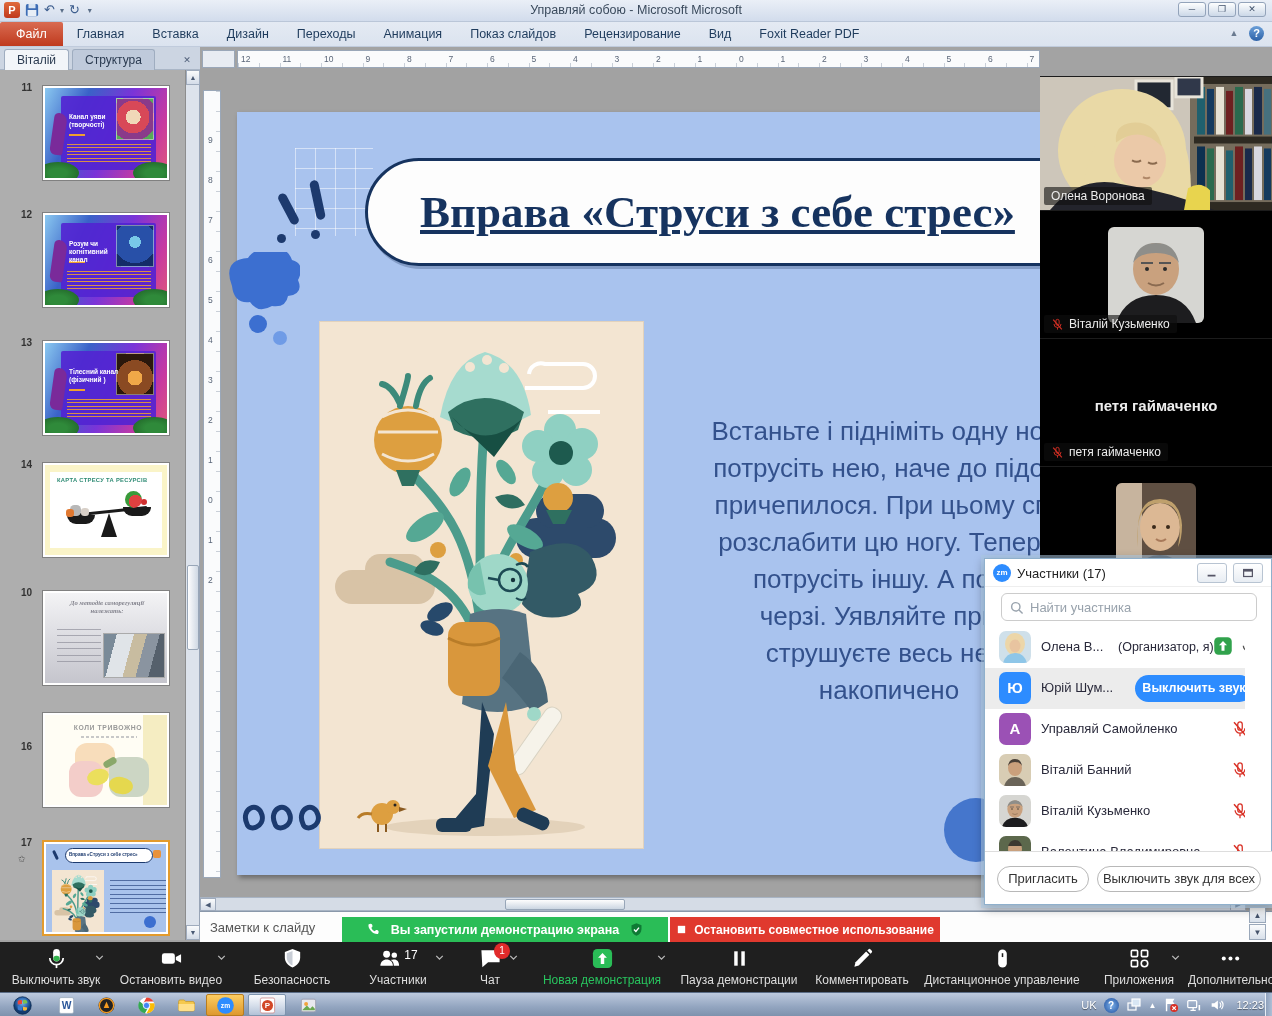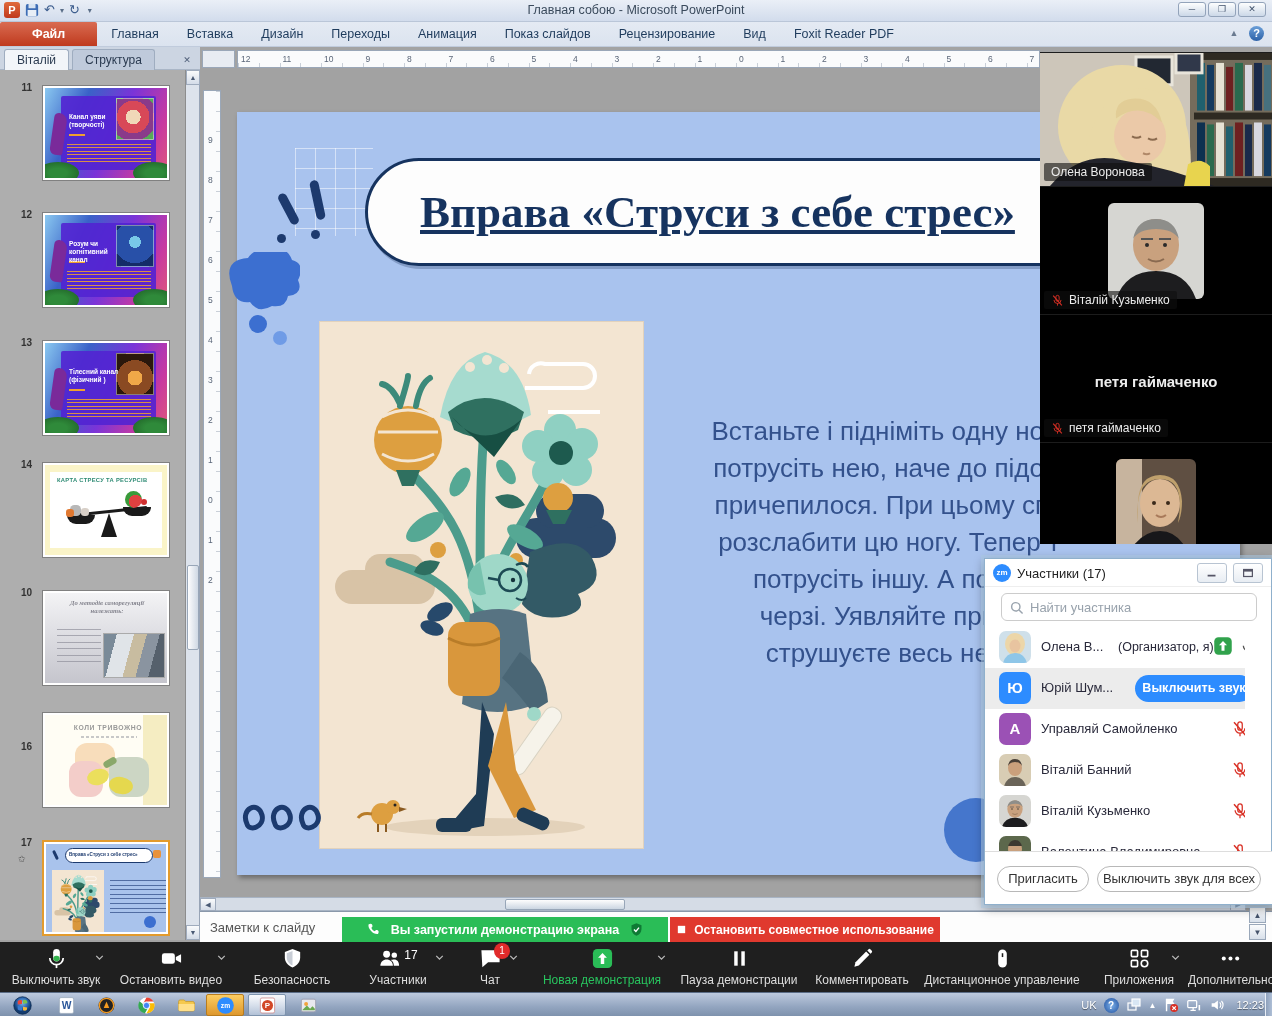--- a/index.html
+++ b/index.html
@@ -12,21 +12,21 @@
 .qat{position:absolute;left:4px;top:2px;display:flex;align-items:center;gap:5px}
 .qat-ppicon{width:16px;height:16px;border-radius:3px;background:linear-gradient(#e06a3c,#c0391c);color:#fff;font-size:11px;font-weight:bold;text-align:center;line-height:16px}
 .qat-g{font-size:13px;color:#3d5e8e;line-height:16px}
 .qat-car{font-size:8px;color:#5a6e88}
 #pp-title{position:absolute;left:0;right:0;top:3px;text-align:center;font-size:12.5px;color:#3a4a5c}
 .winctl{position:absolute;right:6px;top:2px;display:flex;gap:2px}
 .wbtn{width:28px;height:15px;border:1px solid #93a3ba;border-radius:3px;background:linear-gradient(#fdfefe,#ccd8e8);font-size:9px;color:#41526b;text-align:center;line-height:13px}
 
 #ribbon-tabs{position:absolute;left:0;top:22px;width:100%;height:25px;background:linear-gradient(#e4eaf3,#dbe3ef);border-bottom:1px solid #c0cbdc;display:flex;z-index:2}
 .rtab{padding:0 14px;font-size:12.5px;color:#1e3b5c;line-height:25px;white-space:nowrap}
-.rtab.active{background:linear-gradient(#d96b51,#bf3a1e);color:#fff;font-weight:bold;border-radius:2px 2px 0 0;padding:0 32px}
+.rtab.active{background:linear-gradient(#d96b51,#bf3a1e);color:#fff;font-weight:normal;border-radius:2px 2px 0 0;padding:0 16px}
 #ribbon-right{position:absolute;right:8px;top:26px;display:flex;gap:8px;align-items:center;z-index:3}
 .rr-chev{width:14px;height:12px;color:#6a7a90;font-size:9px;text-align:center}
 .rr-help{width:15px;height:15px;border-radius:50%;background:linear-gradient(#6b9fd8,#2d62a8);color:#fff;font-size:11px;font-weight:bold;text-align:center;line-height:15px}
 
 #pane-tabs{position:absolute;left:0;top:47px;width:200px;height:23px;background:#ccd5e2;border-bottom:1px solid #aab6c6;z-index:2}
 .ptab{position:absolute;top:2px;height:21px;padding:0 12px;font-size:12px;line-height:21px;color:#2a3a50;border:1px solid #9fadc0;border-bottom:none;border-radius:3px 3px 0 0;background:#bfcadb}
 .ptab.active{background:#f2f5f9;font-weight:normal}
 #ptab-close{position:absolute;right:6px;top:5px;width:14px;height:14px;font-size:9px;color:#51607a;text-align:center;line-height:14px;border:1px solid transparent}
 
 #slides-panel{position:absolute;left:0;top:70px;width:186px;height:870px;background:#aeaeae;border-right:1px solid #8d8d8d;z-index:1}
@@ -105,21 +105,21 @@
 #bluecircle{position:absolute;left:707px;top:686px;width:64px;height:64px;background:#4576cc;border-radius:50%}
 #cloud{position:absolute;left:-9px;top:140px;width:72px;height:100px}
 
 #hscroll{position:absolute;left:200px;top:897px;width:1046px;height:14px;background:#d5dce6;border-top:1px solid #a8b4c4;border-bottom:1px solid #a8b4c4;z-index:1}
 #hthumb{position:absolute;left:305px;top:1px;width:120px;height:11px;background:linear-gradient(#fdfdfd,#ccd6e2);border:1px solid #98a6b8;border-radius:2px}
 .harrow{position:absolute;top:0;width:16px;height:13px;background:linear-gradient(#fafbfc,#d4dce8);border:1px solid #9fabbd;font-size:7px;color:#4a5a74;text-align:center;line-height:12px}
 #notes{position:absolute;left:200px;top:911px;width:1072px;height:31px;background:#fdfdfd;border-top:1px solid #8a98aa;z-index:1}
 #notes-label{position:absolute;left:10px;top:8px;font-size:13px;color:#555}
 .navbtn{position:absolute;left:1249px;width:17px;height:16px;background:linear-gradient(#fafbfc,#d8e0ea);border:1px solid #9aa8ba;font-size:8px;color:#44526a;text-align:center;line-height:15px;z-index:2}
 
-#video-strip{position:absolute;left:1040px;top:52px;width:232px;height:492px;background:#0a0a0a;z-index:5}
+#video-strip{position:absolute;left:1040px;top:76px;width:232px;height:492px;background:#0a0a0a;z-index:5}
 .vtile{position:absolute;left:0;width:232px;background:#000;border-top:1px solid #1c1c1c;overflow:hidden}
 .vtile.active{box-shadow:inset 0 0 0 2px #c3d24a}
 .vfill{position:absolute;inset:0}
 .vfill svg{width:100%;height:100%}
 .vav{position:absolute;left:50%;top:50%;transform:translate(-50%,-50%);width:96px;height:96px;border-radius:6px;overflow:hidden}
 .vav2{position:absolute;left:50%;top:16px;transform:translateX(-50%);width:80px;height:98px;border-radius:6px;overflow:hidden}
 .vav svg,.vav2 svg{width:100%;height:100%}
 .vcname{position:absolute;left:0;right:0;top:58px;text-align:center;color:#ededed;font-size:15px;font-weight:bold}
 .vlabel{position:absolute;left:4px;bottom:5px;background:rgba(15,15,15,.6);color:#ececec;font-size:12px;padding:2px 7px;display:flex;gap:5px;align-items:center;border-radius:2px}
 .vm{width:13px;height:13px}
@@ -193,21 +193,21 @@
             <rect x="1" y="1" width="14" height="14" rx="2" fill="#3e6db5"></rect>
             <rect x="4" y="1" width="8" height="5" fill="#d8e4f2"></rect>
             <rect x="3" y="8" width="10" height="7" fill="#e8eef6"></rect>
           </svg>
         </span>
       <span class="qat-g">↶</span>
         <span class="qat-car">▾</span>
       <span class="qat-g">↻</span>
       <span class="qat-car" style="margin-left:3px">▾</span>
     </div>
-    <div id="pp-title">Главная собою  -  Microsoft PowerPoint</div>
+    <div id="pp-title">Управляй собою  -  Microsoft Microsoft</div>
     <div class="winctl">
       <span class="wbtn">─</span>
       <span class="wbtn">❐</span>
       <span class="wbtn">✕</span>
     </div>
   </div>
 
   <div id="ribbon-tabs">
       <div class="rtab active">Файл</div>
       <div class="rtab">Главная</div>
@@ -552,20 +552,21 @@
           </g>
         </svg></div>
     <div id="slide-body">
         <div>Встаньте і підніміть одну ногу</div>
         <div>потрусіть нею, наче до підош</div>
         <div>причепилося. При цьому спр</div>
         <div>розслабити цю ногу. Тепер т</div>
         <div>потрусіть іншу. А потім</div>
         <div>черзі. Уявляйте при ц</div>
         <div>струшуєте весь нега</div>
+        <div>накопичено</div>
       </div>
     <div id="spiral"><svg viewBox="0 0 84 52">
           <path d="M8 40 c-7 -15 11 -24 15 -9 c3 12 -13 17 -15 9 M36 40 c-7 -15 11 -24 15 -9 c3 12 -13 17 -15 9 M64 40 c-7 -15 11 -24 15 -9 c3 12 -13 17 -15 9" stroke="#1c3a6e" stroke-width="5" fill="none" stroke-linecap="round"></path>
         </svg></div>
     <div id="bluecircle"></div>
   </div>
 
   <div id="hscroll">
     <div class="harrow" style="left:0">◀</div>
     <div class="harrow" style="right:0">▶</div>

